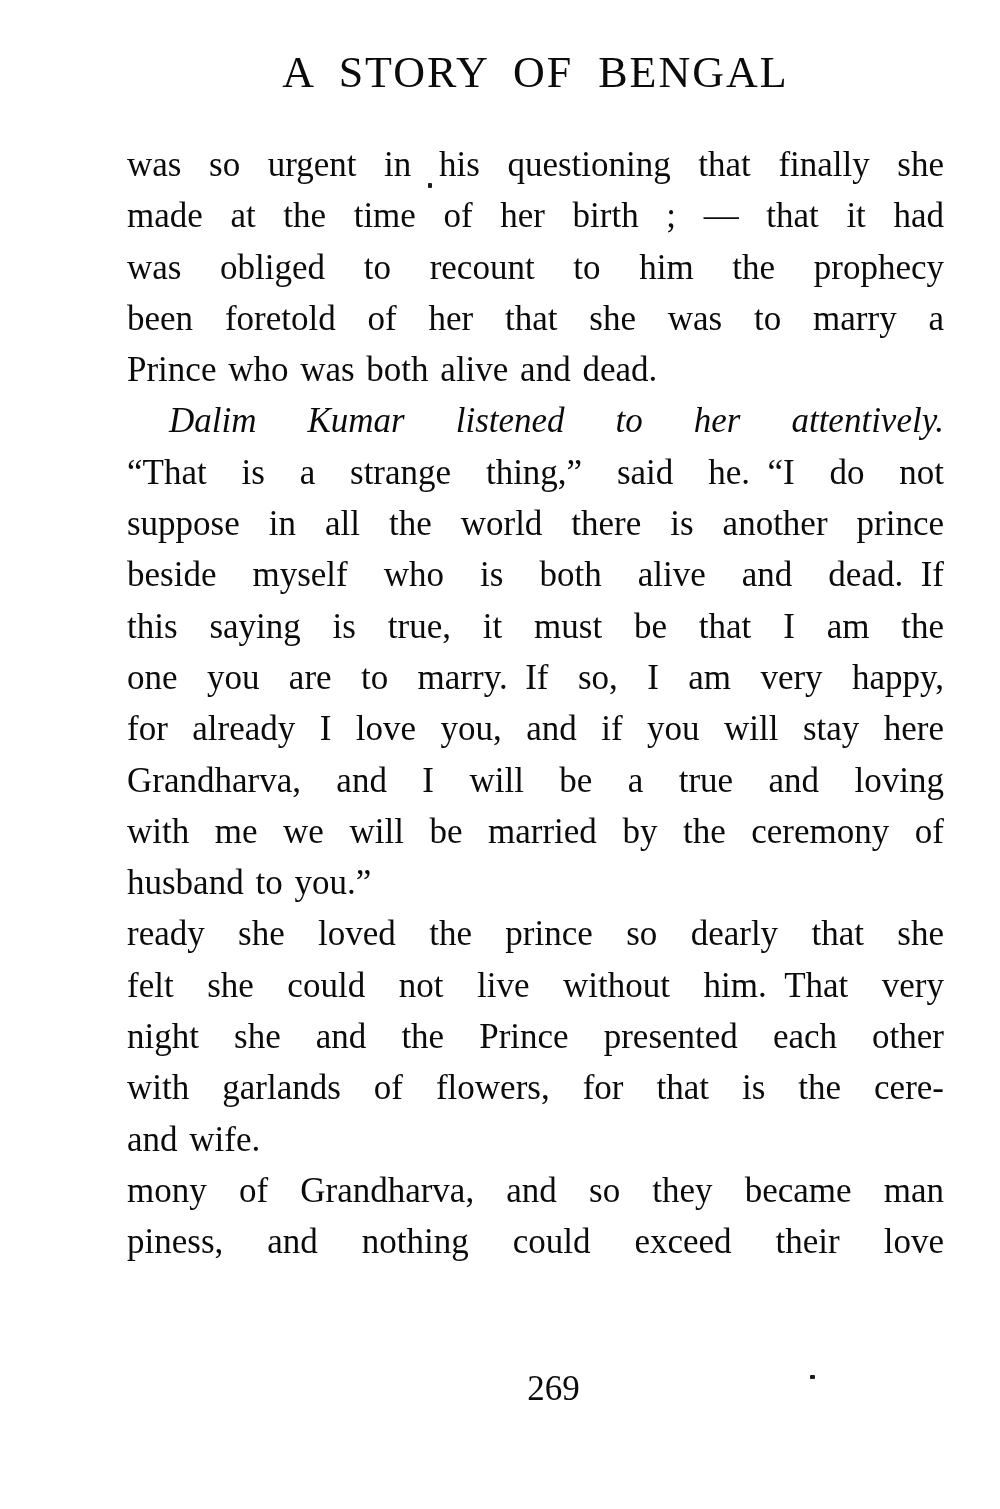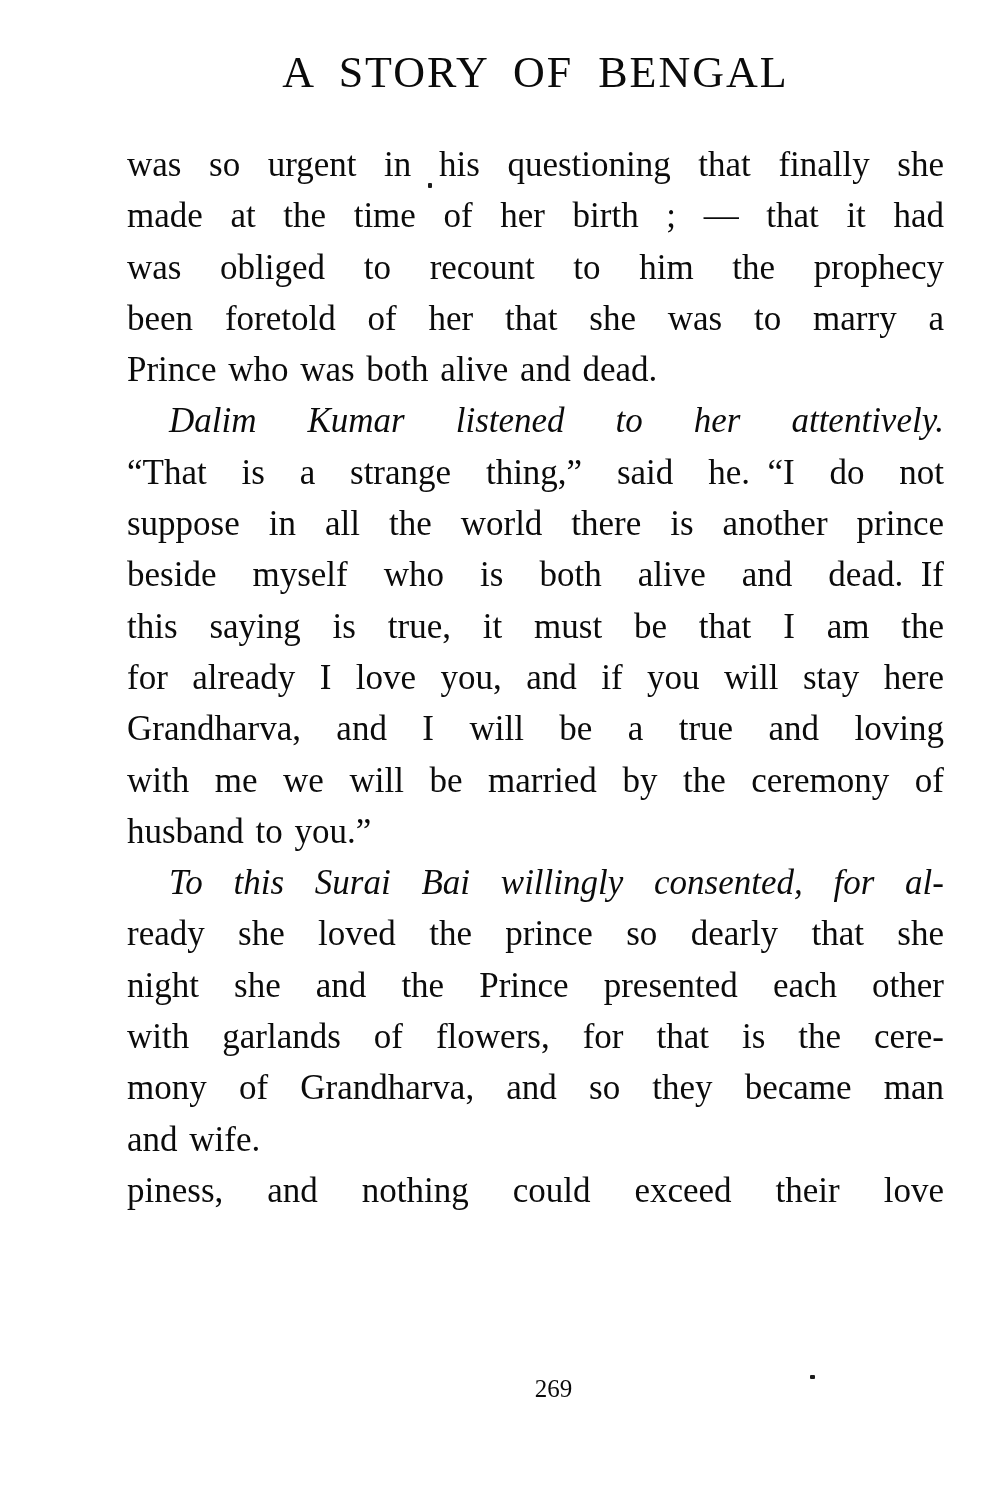--- a/index.html
+++ b/index.html
@@ -39,21 +39,21 @@
     text-justify: inter-word;
     word-spacing: 3px;
     white-space: normal;
   }
   .line.indent { padding-left: 42px; font-style: italic; }
   .line.endline { text-align: left; text-align-last: left; }
   .page-number {
     position: absolute;
     top: 1369px; left: 121px; width: 817px;
     text-align: center;
-    font-size: 25px;
+    font-size: 35px;
     line-height: 40px;
   }
   .speck {
     position: absolute;
     background: #1c1c1c;
     border-radius: 1px;
   }
   .speck-a { left: 404px; top: 183px; width: 4px; height: 5px; }
   .speck-b { left: 786px; top: 1375px; width: 5px; height: 4px; }
 </style>
@@ -68,30 +68,31 @@
     <div class="line">was so urgent in his questioning that finally she</div>
     <div class="line">made at the time of her birth ; — that it had</div>
     <div class="line">was obliged to recount to him the prophecy</div>
     <div class="line">been foretold of her that she was to marry a</div>
     <div class="line endline">Prince who was both alive and dead.</div>
     <div class="line indent">Dalim Kumar listened to her attentively.</div>
     <div class="line">“That is a strange thing,” said he. “I do not</div>
     <div class="line">suppose in all the world there is another prince</div>
     <div class="line">beside myself who is both alive and dead. If</div>
     <div class="line">this saying is true, it must be that I am the</div>
+    <div class="line">one you are to marry. If so, I am very happy,</div>
     <div class="line">for already I love you, and if you will stay here</div>
     <div class="line">Grandharva, and I will be a true and loving</div>
     <div class="line">with me we will be married by the ceremony of</div>
     <div class="line endline">husband to you.”</div>
-    <div class="line indent">To this Surai Bai willingly consented, for al-</div>
     <div class="line">ready she loved the prince so dearly that she</div>
+    <div class="line">felt she could not live without him. That very</div>
     <div class="line">night she and the Prince presented each other</div>
     <div class="line">with garlands of flowers, for that is the cere-</div>
+    <div class="line endline">and wife.</div>
     <div class="line">mony of Grandharva, and so they became man</div>
-    <div class="line endline">and wife.</div>
     <div class="line">piness, and nothing could exceed their love</div>
   </div>
 
   <div class="page-number">269</div>
 
   <div class="speck speck-a"></div>
   <div class="speck speck-b"></div>
 
 </div>
 

